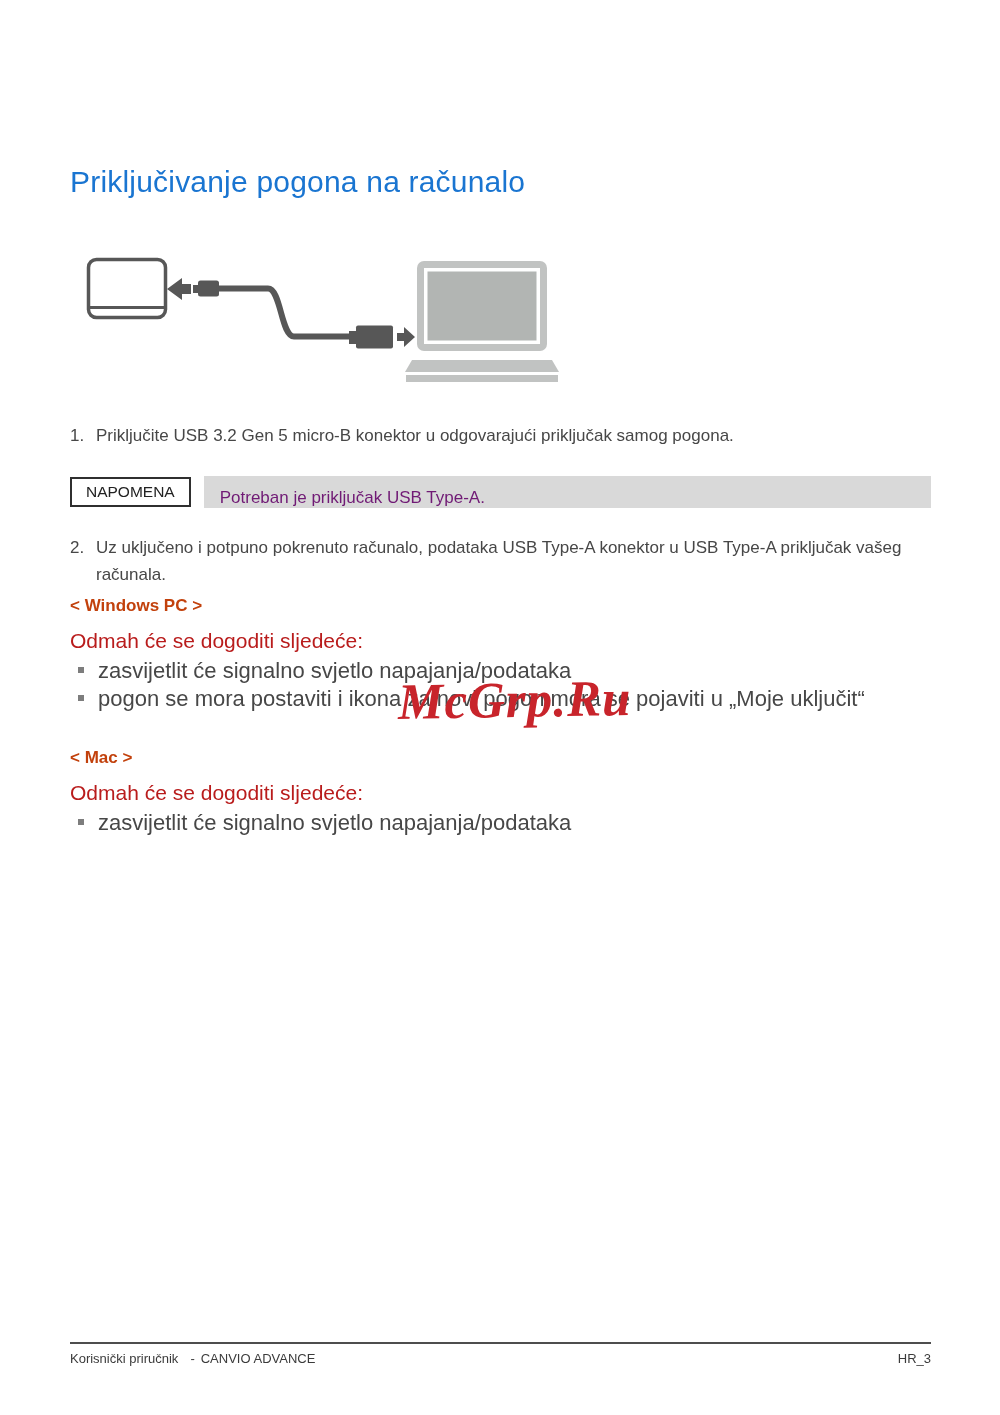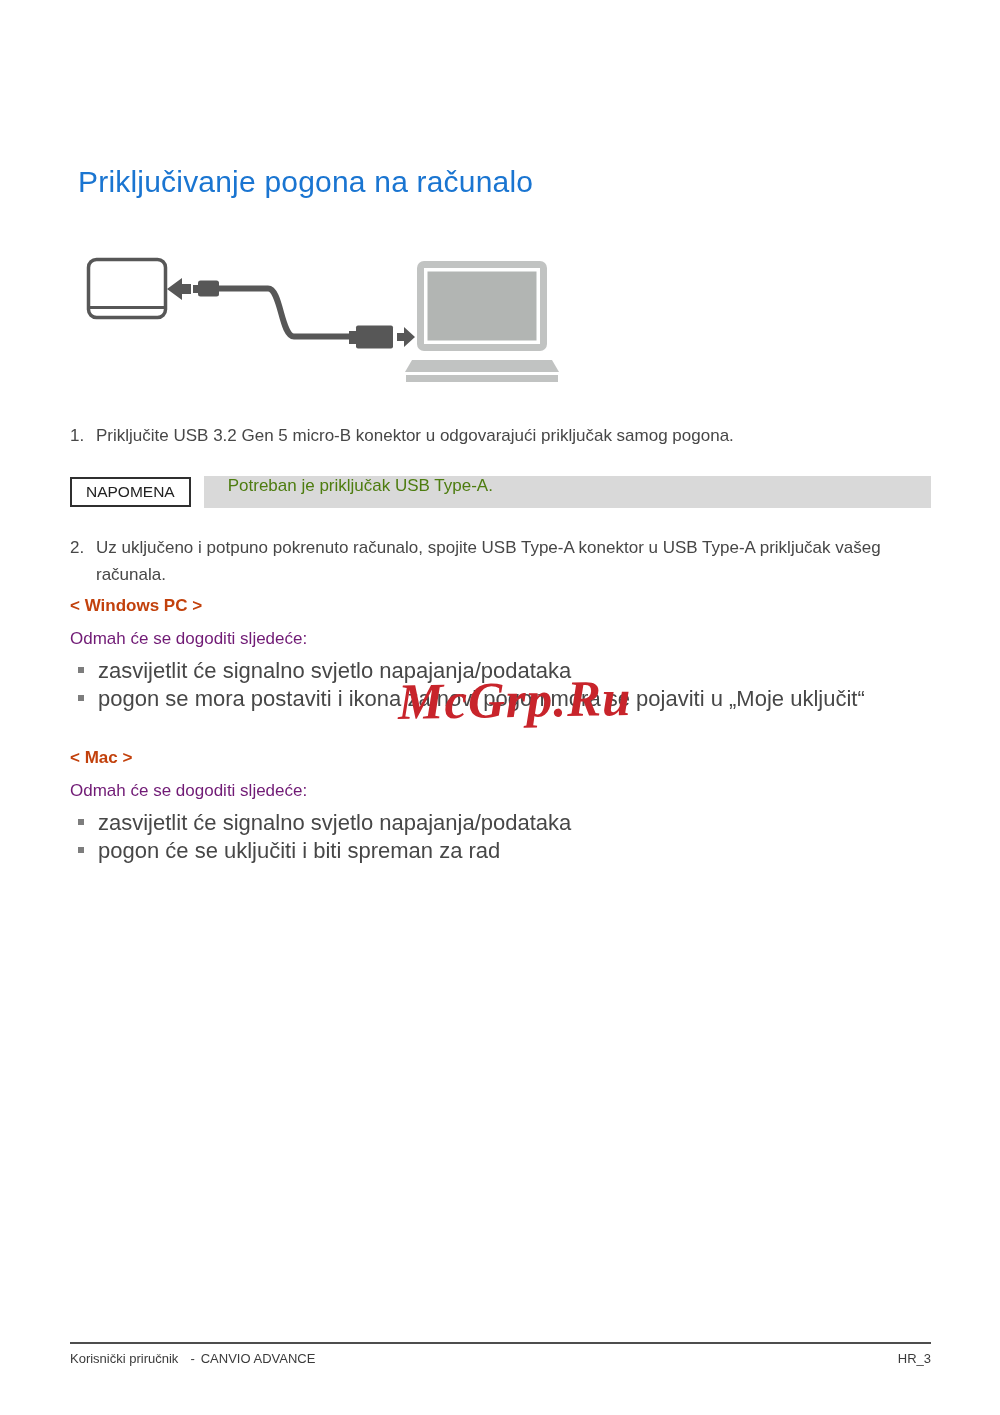--- a/index.html
+++ b/index.html
@@ -4,21 +4,21 @@
 <style>
   * { margin:0; padding:0; box-sizing:border-box; }
   html,body { background:#ffffff; }
   body {
     width:1000px; height:1415px; position:relative;
     font-family:"Liberation Sans", sans-serif;
     color:#474747;
   }
   .abs { position:absolute; }
   .page-title {
-    left:78px; top:165px;
+    left:70px; top:165px;
     font-size:30px; font-weight:400; color:#1a75d1;
     letter-spacing:0.2px;
   }
   .illustration { left:70px; top:248px; }
   .step {
     left:70px; width:860px; display:flex;
     font-size:17px; line-height:27px;
   }
   .step .num { width:26px; flex:0 0 26px; }
   .step .txt { flex:1; }
@@ -30,25 +30,25 @@
   }
   .note-label {
     height:30px; background:#ffffff;
     border:2px solid #2f2f2f;
     display:flex; align-items:center;
     padding:0 14px; font-size:15.5px; color:#222222;
     margin-right:13px; white-space:nowrap;
   }
   .note-bar {
     flex:1; height:32px; background:#d9d9d9;
-    display:flex; align-items:flex-start;
-    padding-left:24px; font-size:17px; color:#4d7c0f;
+    display:flex; align-items:flex-end;
+    padding-left:16px; font-size:17px; color:#701a75;
   }
   .sec-head { left:70px; font-size:17px; font-weight:700; color:#c2410c; }
-  .sec-intro { left:70px; font-size:17px; color:#701a75; }
+  .sec-intro { left:70px; font-size:21px; color:#b91c1c; }
   .bullet-list { left:70px; width:860px; list-style:none; }
   .bullet-list li {
     display:flex; align-items:flex-start;
     font-size:22px; line-height:27.5px;
   }
   .sq-bullet {
     flex:0 0 6px; width:6px; height:6px; background:#7d7d7d;
     margin:10px 14px 0 8px;
   }
   .head-win { top:596px; }
@@ -121,21 +121,21 @@
 
 <div class="abs note-row">
   <span class="note-label">NAPOMENA</span>
   <div class="note-bar">
     <span>Potreban je priključak USB Type-A.</span>
   </div>
 </div>
 
 <div class="abs step step2">
   <span class="num">2.</span>
-  <span class="txt">Uz uključeno i potpuno pokrenuto računalo, spojite USB Type-A konektor u USB Type-A priključak vašeg računala.</span>
+  <span class="txt">Uz uključeno i potpuno pokrenuto računalo, podataka USB Type-A konektor u USB Type-A priključak vašeg računala.</span>
 </div>
 
 <div class="abs sec-head head-win">&lt; Windows PC &gt;</div>
 <div class="abs sec-intro intro-win">Odmah će se dogoditi sljedeće:</div>
 <ul class="abs bullet-list list-win">
   <li>
     <span class="sq-bullet"></span>
     <span>zasvijetlit će signalno svjetlo napajanja/podataka</span>
   </li>
   <li>
@@ -144,24 +144,20 @@
   </li>
 </ul>
 
 <div class="abs sec-head head-mac">&lt; Mac &gt;</div>
 <div class="abs sec-intro intro-mac">Odmah će se dogoditi sljedeće:</div>
 <ul class="abs bullet-list list-mac">
   <li>
     <span class="sq-bullet"></span>
     <span>zasvijetlit će signalno svjetlo napajanja/podataka</span>
   </li>
-  <li>
-    <span class="sq-bullet"></span>
-    <span>pogon će se uključiti i biti spreman za rad</span>
-  </li>
 </ul>
 
 <div class="abs watermark">McGrp.Ru</div>
 
 <div class="abs footer-rule"></div>
 <div class="abs footer-row">
   <div class="footer-left">
     <span>Korisnički priručnik</span><span class="sep">-</span><span>CANVIO ADVANCE</span>
   </div>
   <div class="footer-right">HR_3</div>

